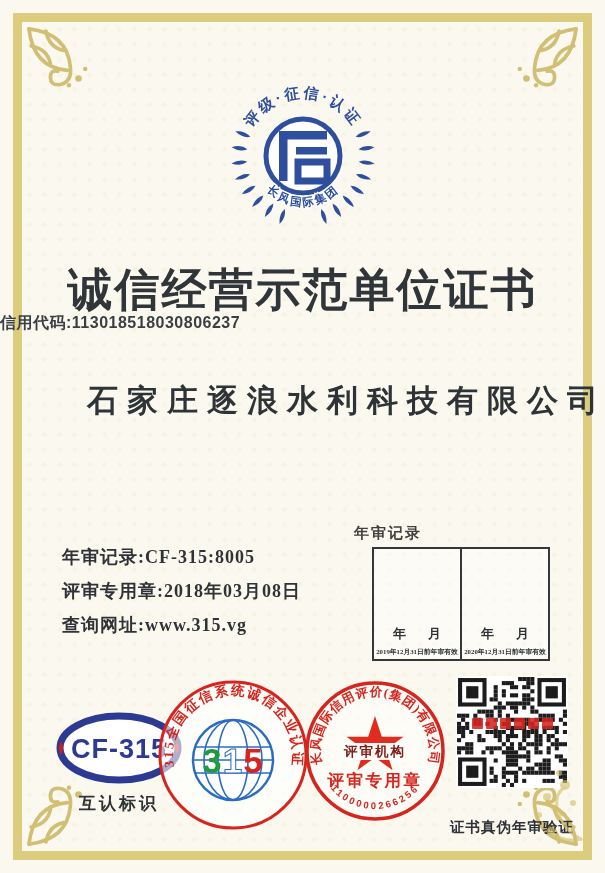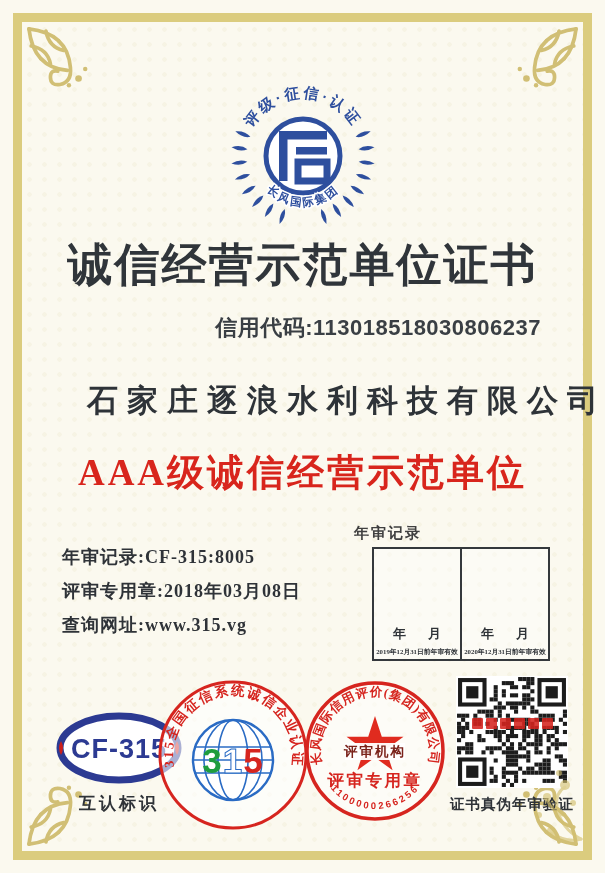--- a/index.html
+++ b/index.html
@@ -6,41 +6,41 @@
   body{background:#e9e7df;font-family:"Liberation Sans",sans-serif;}
   .page{position:relative;width:605px;height:873px;background:#fbf9ef;overflow:hidden;margin:0 auto;}
   .inner-bg{position:absolute;inset:22px;background-image:radial-gradient(circle, rgba(205,185,120,.09) 0 2px, transparent 2.5px);background-size:15px 15px;}
   .frame{position:absolute;inset:13px;border:9px solid #dbcc7e;pointer-events:none;}
   .corner{position:absolute;width:74px;height:74px;opacity:.9;}
   .c-tl{left:26px;top:26px;}
   .c-tr{right:26px;top:26px;transform:scaleX(-1);}
   .c-bl{left:26px;bottom:26px;transform:scaleY(-1);}
   .c-br{right:26px;bottom:26px;transform:scale(-1,-1);}
   .emblem{position:absolute;left:210px;top:80px;width:186px;height:152px;}
-  .title{position:absolute;left:0;top:235px;width:605px;text-align:center;font-size:45px;font-weight:900;color:#30353a;letter-spacing:2px;font-family:Liberation Sans, sans-serif;}
-  .credit{position:absolute;left:0;top:313px;width:605px;text-align:right;padding-right:64px;box-sizing:border-box;font-size:22px;font-weight:700;color:#3a3f44;letter-spacing:.5px;}
+  .title{position:absolute;left:0;top:260px;width:605px;text-align:center;font-size:45px;font-weight:900;color:#30353a;letter-spacing:2px;font-family:Liberation Sans, sans-serif;}
+  .credit{position:absolute;left:0;top:313px;width:605px;padding-right:64px;box-sizing:border-box;font-size:16px;font-weight:700;color:#3a3f44;letter-spacing:.5px;}
   .company{position:absolute;left:0;top:380px;width:605px;text-align:center;font-size:31px;font-weight:800;color:#2e3338;letter-spacing:9px;text-indent:9px;margin-left:40px;}
   .award{position:absolute;left:0;top:448px;width:605px;text-align:center;font-size:37px;font-weight:900;color:#d8251c;letter-spacing:3px;font-family:"Liberation Serif",serif;}
   .details{position:absolute;left:62px;top:540px;font-family:"Liberation Serif",serif;font-size:18px;font-weight:700;color:#2f3338;letter-spacing:1px;}
   .details div{line-height:34px;}
   .ar-label{position:absolute;left:354px;top:524px;font-family:"Liberation Serif",serif;font-size:15px;font-weight:700;color:#404040;letter-spacing:2px;}
   .ar-table{position:absolute;left:372px;top:547px;width:174px;height:110px;border:2px solid #34383c;display:flex;background:rgba(255,255,255,.4);}
   .ar-cell{flex:1;position:relative;}
   .ar-cell:first-child{border-right:2px solid #34383c;}
   .ar-ym{position:absolute;left:0;right:0;bottom:16px;display:flex;justify-content:center;gap:22px;font-family:"Liberation Serif",serif;font-size:13px;font-weight:700;color:#2f3338;}
   .ar-note{position:absolute;left:0;right:0;bottom:2px;text-align:center;font-family:"Liberation Serif",serif;font-size:6.8px;font-weight:700;color:#2f3338;white-space:nowrap;}
   .oval-logo{position:absolute;left:55px;top:712px;width:128px;height:72px;}
   .mutual{position:absolute;left:55px;top:792px;width:128px;text-align:center;font-family:"Liberation Serif",serif;font-size:17px;font-weight:700;color:#2f3338;letter-spacing:3px;}
   .globe-seal{position:absolute;left:156px;top:678px;width:154px;height:154px;}
   .star-seal{position:absolute;left:304px;top:680px;width:142px;height:142px;}
   .qr{position:absolute;left:456px;top:676px;width:112px;height:112px;background:#fff;}
   .qr svg{position:absolute;inset:0;}
   .qr-red{position:absolute;left:6px;top:42px;right:6px;height:11px;display:flex;gap:3px;justify-content:center;opacity:.88;}
   .qr-red span{display:block;width:11px;height:11px;background:#d6251f;border-radius:1px;}
-  .qr-caption{position:absolute;left:448px;top:795px;width:128px;text-align:center;font-family:"Liberation Serif",serif;font-size:14.5px;font-weight:700;color:#2f3338;letter-spacing:1px;white-space:nowrap;}
+  .qr-caption{position:absolute;left:448px;top:818px;width:128px;text-align:center;font-family:"Liberation Serif",serif;font-size:14.5px;font-weight:700;color:#2f3338;letter-spacing:1px;white-space:nowrap;}
   .br-floral{position:absolute;right:18px;bottom:28px;width:76px;height:86px;opacity:.75;}
 </style>
 </head>
 <body>
 
 <div class="page">
   <div class="inner-bg"></div>
   <div class="frame"></div>
 
   <svg width="0" height="0" style="position:absolute">
@@ -109,21 +109,20 @@
       <rect x="-5" y="6" width="29" height="19" fill="none" stroke="#2e4f9e" stroke-width="7"></rect>
     </g>
     <text font-size="11.5" font-weight="bold" fill="#2e4f9e" letter-spacing="2" stroke="#ffffff" stroke-width="3" paint-order="stroke">
       <textPath href="#embBot" startOffset="50%" text-anchor="middle">长风国际集团</textPath>
     </text>
   </svg>
 
   <div class="title">诚信经营示范单位证书</div>
   <div class="credit">信用代码:113018518030806237</div>
   <div class="company">石家庄逐浪水利科技有限公司</div>
-  <div class="award">AAA级诚信经营示范单位</div>
 
   <div class="details">
     <div>年审记录:CF-315:8005</div>
     <div>评审专用章:2018年03月08日</div>
     <div>查询网址:www.315.vg</div>
   </div>
 
   <div class="ar-label">年审记录</div>
   <div class="ar-table">
     <div class="ar-cell">

